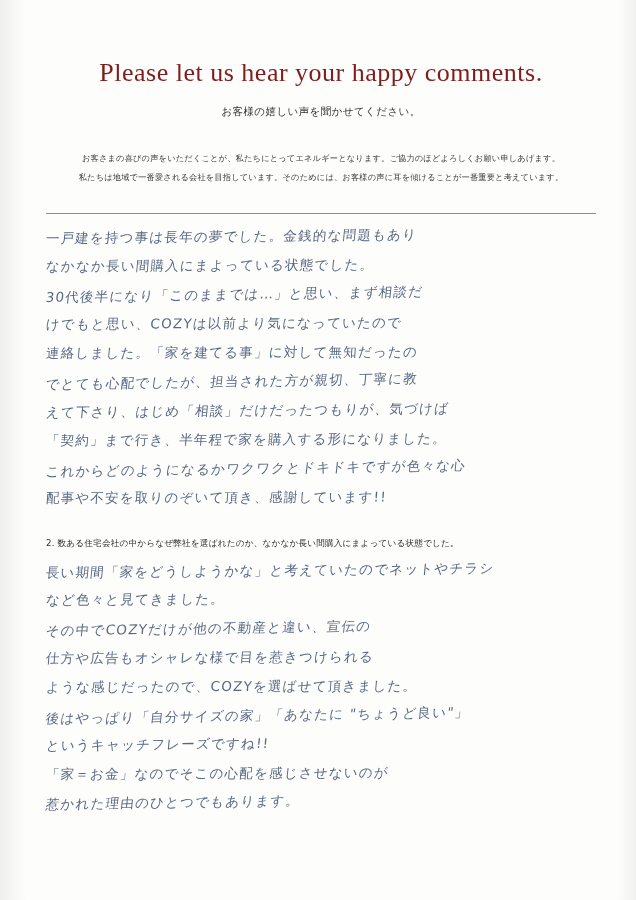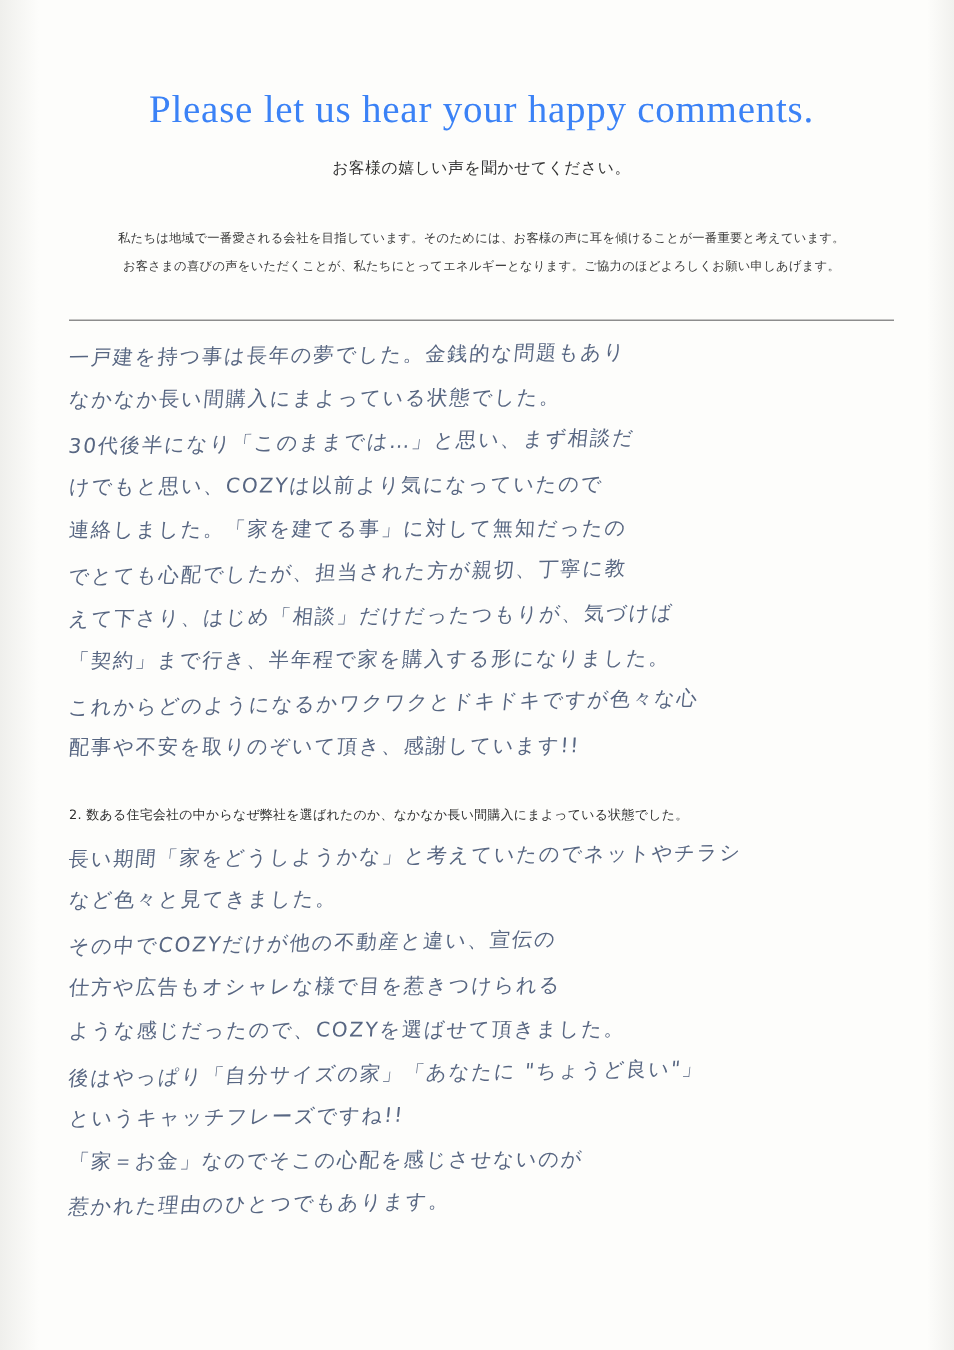--- a/index.html
+++ b/index.html
@@ -44,21 +44,21 @@
     right: 40px;
     top: 34px;
     bottom: 24px;
   }
 
   .title {
     text-align: center;
     font-family: "Liberation Serif", serif;
     font-size: 26px;
     letter-spacing: 0.5px;
-    color: #3b82f6;
+    color: #7f1d1d;
     margin-top: 24px;
     font-weight: normal;
   }
   .subtitle {
     text-align: center;
     font-family: "DejaVu Sans", sans-serif;
     font-size: 10.5px;
     color: #333;
     margin-top: 12px;
     letter-spacing: 0.4px;
@@ -118,22 +118,22 @@
 </head>
 <body>
 
 <div class="page">
   <div class="sheet">
 
     <h1 class="title">Please let us hear your happy comments.</h1>
     <div class="subtitle">お客様の嬉しい声を聞かせてください。</div>
 
     <div class="lead">
+      <div>お客さまの喜びの声をいただくことが、私たちにとってエネルギーとなります。ご協力のほどよろしくお願い申しあげます。</div>
       <div>私たちは地域で一番愛される会社を目指しています。そのためには、お客様の声に耳を傾けることが一番重要と考えています。</div>
-      <div>お客さまの喜びの声をいただくことが、私たちにとってエネルギーとなります。ご協力のほどよろしくお願い申しあげます。</div>
     </div>
 
     <div class="rule"></div>
 
 
     <div class="hand answer-1">
       <div class="hline">
           <span class="ink">一戸建を持つ事は長年の夢でした。金銭的な問題もあり</span>
         </div>
       <div class="hline">

